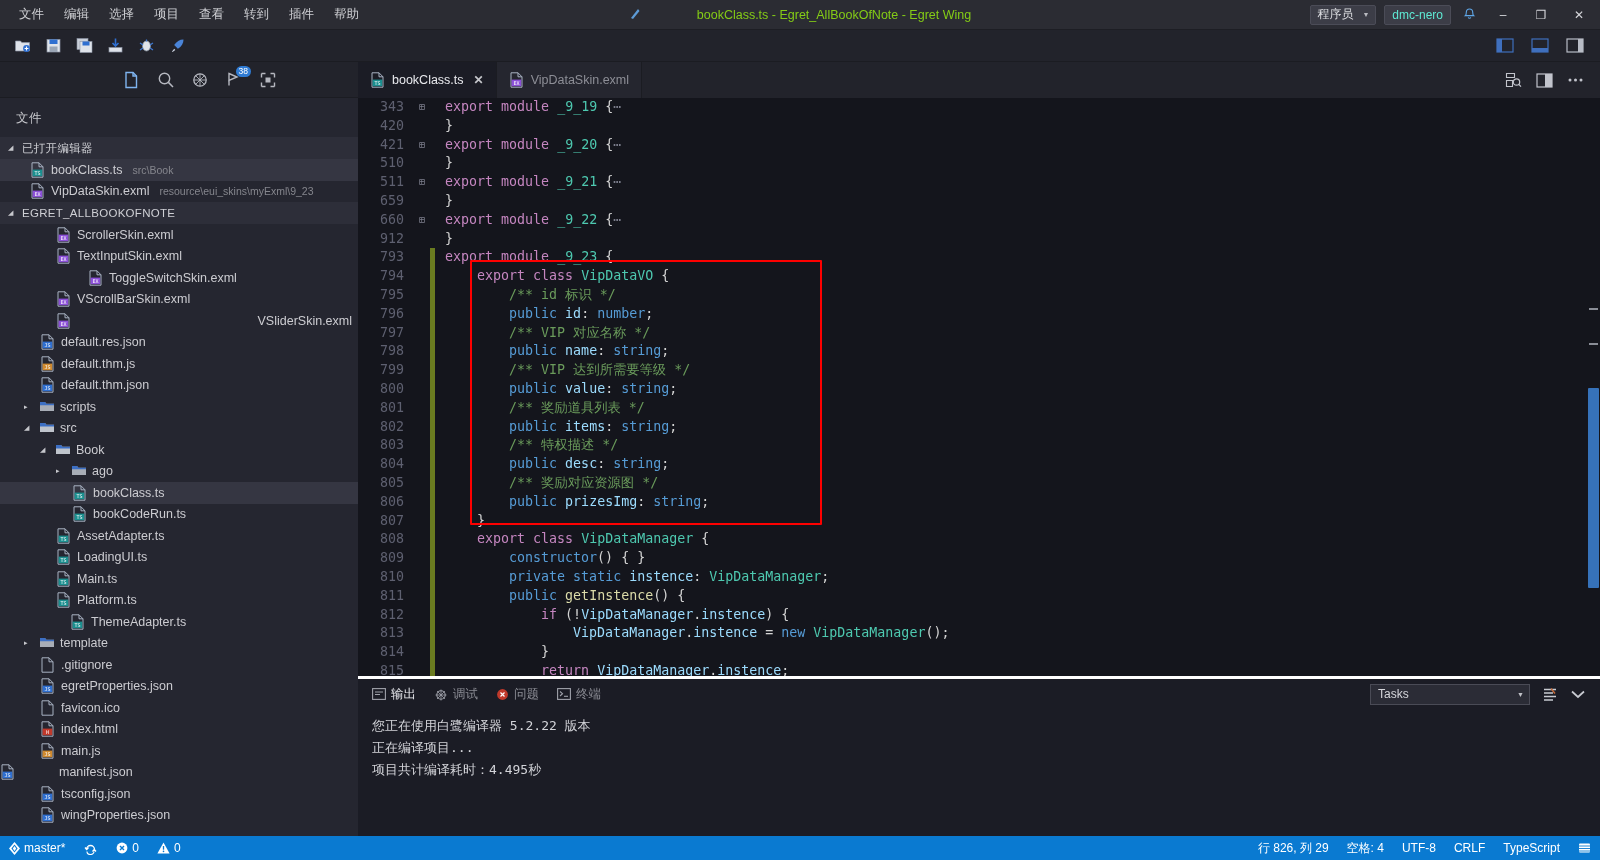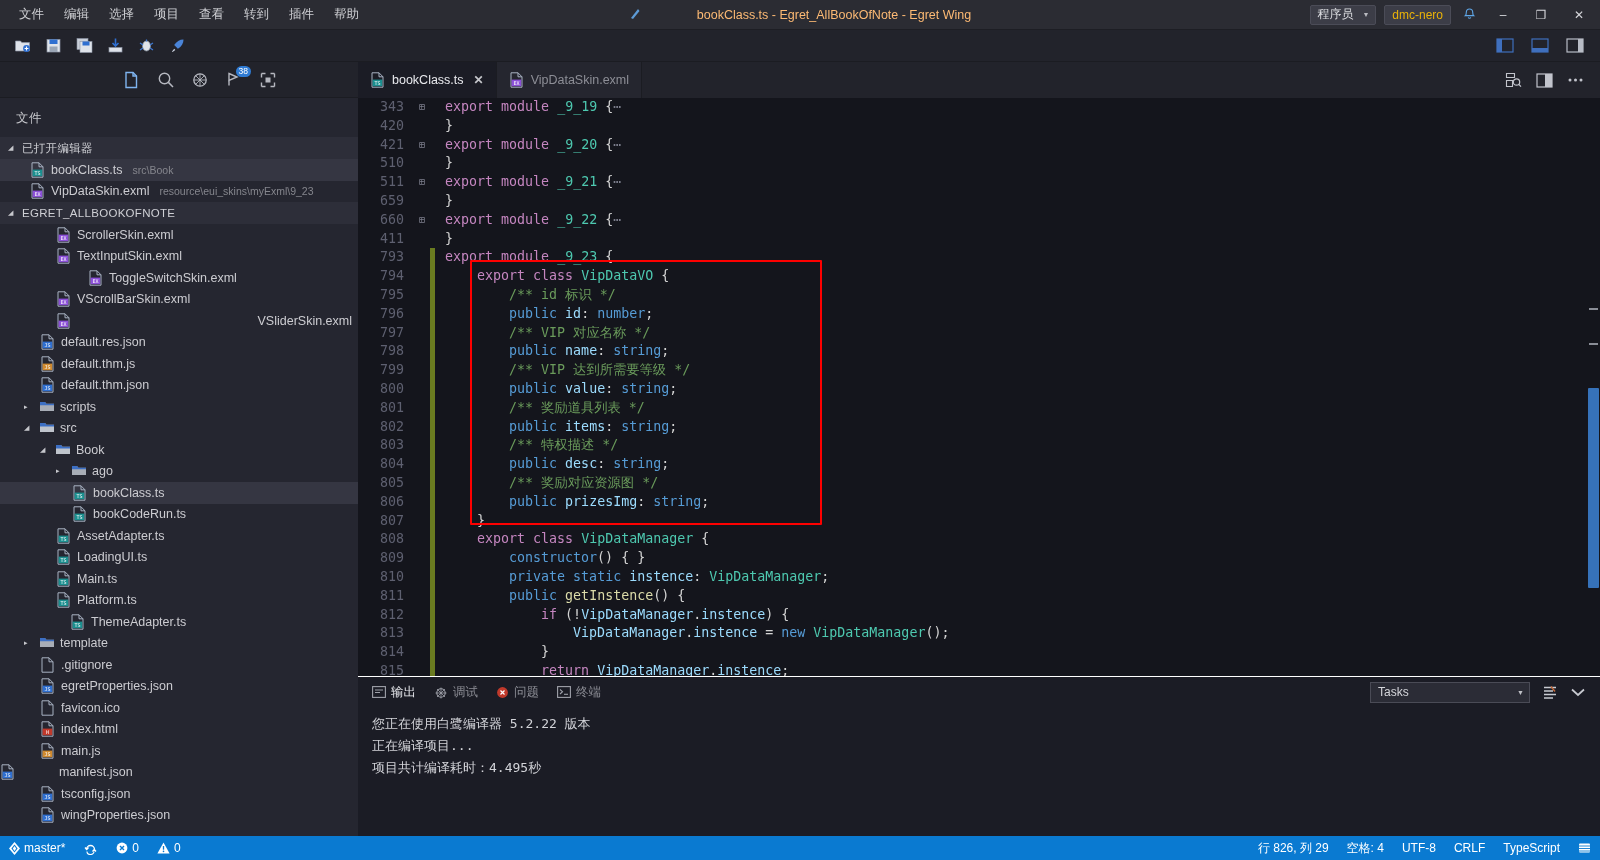--- a/index.html
+++ b/index.html
@@ -27,34 +27,34 @@
   .menu-item {
     color: #cfd0d4; font-size: 12.5px;
     padding: 4px 9px; cursor: default; white-space: nowrap;
   }
   .title-center {
     position: absolute; left: 0; right: 0;
     display: flex; align-items: center; justify-content: center;
     gap: 7px; pointer-events: none;
   }
   .title-center .app-ico { width: 13px; height: 13px; }
-  .title-text { color: #fdba74; font-size: 12.5px; padding-left: 48px; }
+  .title-text { color: #84cc16; font-size: 12.5px; padding-left: 48px; }
   .title-right {
     margin-left: auto; display: flex; align-items: center;
     gap: 8px; padding-right: 6px; justify-content: flex-end;
   }
   .role-select {
     background: #3c3d47; color: #dddee2; font-size: 12px;
     border: 1px solid #4b4c57; border-radius: 2px;
     padding: 2px 6px; display: flex; align-items: center; gap: 9px;
     height: 20px;
   }
   .role-select .caret { font-size: 7px; color: #b9bac0; }
   .user-badge {
-    background: #3c3d47; color: #eab308; font-size: 12px;
+    background: #3c3d47; color: #5eead4; font-size: 12px;
     border: 1px solid #4b4c57; border-radius: 2px;
     padding: 2px 7px; height: 20px; display: flex; align-items: center;
   }
   .bell { color: #5fa7e8; font-size: 14px; padding: 0 4px; }
   .winbtn {
     width: 30px; height: 28px; display: flex;
     align-items: center; justify-content: center;
     color: #d6d7db; font-size: 12px;
   }
 
@@ -171,21 +171,21 @@
   }
   .v-thumb {
     position: absolute; right: 1px; width: 11px;
     background: #3c82d6; opacity: .85; border-radius: 1px;
   }
   .v-mark { position: absolute; right: 2px; width: 9px; height: 2px; background: #8a8d96; }
 
   
   .panel {
     height: 160px; flex: none; background: #1b1c25;
-    border-top: 1px solid #ffffff; display: flex; flex-direction: column;
+    border-top: 3px solid #ffffff; display: flex; flex-direction: column;
   }
   .panel-head {
     height: 30px; display: flex; align-items: center;
     padding-left: 14px; gap: 18px;
   }
   .ptab {
     display: flex; align-items: center; gap: 5px;
     font-size: 12.5px; color: #8c8d95;
   }
   .ptab.active { color: #e6e7ec; }
@@ -753,21 +753,21 @@
 
       <div class="editor-area">
         <div class="code-wrap" id="codewrap">
             <div class="code-line"><span class="lnum">343</span><span class="fold">⊞</span><span class="lbar"></span><span class="ltext"><span class="k">export</span><span class="pl"> </span><span class="k">module</span><span class="pl"> </span><span class="ty">_9_19</span><span class="pl"> {</span><span class="dots">⋯</span></span></div>
             <div class="code-line"><span class="lnum">420</span><span class="fold"></span><span class="lbar"></span><span class="ltext"><span class="pl">}</span></span></div>
             <div class="code-line"><span class="lnum">421</span><span class="fold">⊞</span><span class="lbar"></span><span class="ltext"><span class="k">export</span><span class="pl"> </span><span class="k">module</span><span class="pl"> </span><span class="ty">_9_20</span><span class="pl"> {</span><span class="dots">⋯</span></span></div>
             <div class="code-line"><span class="lnum">510</span><span class="fold"></span><span class="lbar"></span><span class="ltext"><span class="pl">}</span></span></div>
             <div class="code-line"><span class="lnum">511</span><span class="fold">⊞</span><span class="lbar"></span><span class="ltext"><span class="k">export</span><span class="pl"> </span><span class="k">module</span><span class="pl"> </span><span class="ty">_9_21</span><span class="pl"> {</span><span class="dots">⋯</span></span></div>
             <div class="code-line"><span class="lnum">659</span><span class="fold"></span><span class="lbar"></span><span class="ltext"><span class="pl">}</span></span></div>
             <div class="code-line"><span class="lnum">660</span><span class="fold">⊞</span><span class="lbar"></span><span class="ltext"><span class="k">export</span><span class="pl"> </span><span class="k">module</span><span class="pl"> </span><span class="ty">_9_22</span><span class="pl"> {</span><span class="dots">⋯</span></span></div>
-            <div class="code-line"><span class="lnum">411</span><span class="fold"></span><span class="lbar"></span><span class="ltext"><span class="pl">}</span></span></div>
+            <div class="code-line"><span class="lnum">912</span><span class="fold"></span><span class="lbar"></span><span class="ltext"><span class="pl">}</span></span></div>
             <div class="code-line"><span class="lnum">793</span><span class="fold"></span><span class="lbar green"></span><span class="ltext"><span class="k">export</span><span class="pl"> </span><span class="k">module</span><span class="pl"> </span><span class="ty">_9_23</span><span class="pl"> {</span></span></div>
             <div class="code-line"><span class="lnum">794</span><span class="fold"></span><span class="lbar green"></span><span class="ltext"><span class="pl">    </span><span class="k">export</span><span class="pl"> </span><span class="k">class</span><span class="pl"> </span><span class="ty">VipDataVO</span><span class="pl"> {</span></span></div>
             <div class="code-line"><span class="lnum">795</span><span class="fold"></span><span class="lbar green"></span><span class="ltext"><span class="cm">        /** id 标识 */</span></span></div>
             <div class="code-line"><span class="lnum">796</span><span class="fold"></span><span class="lbar green"></span><span class="ltext"><span class="pl">        </span><span class="kb">public</span><span class="pl"> </span><span class="id">id</span><span class="pl">: </span><span class="kb">number</span><span class="pl">;</span></span></div>
             <div class="code-line"><span class="lnum">797</span><span class="fold"></span><span class="lbar green"></span><span class="ltext"><span class="cm">        /** VIP 对应名称 */</span></span></div>
             <div class="code-line"><span class="lnum">798</span><span class="fold"></span><span class="lbar green"></span><span class="ltext"><span class="pl">        </span><span class="kb">public</span><span class="pl"> </span><span class="id">name</span><span class="pl">: </span><span class="kb">string</span><span class="pl">;</span></span></div>
             <div class="code-line"><span class="lnum">799</span><span class="fold"></span><span class="lbar green"></span><span class="ltext"><span class="cm">        /** VIP 达到所需要等级 */</span></span></div>
             <div class="code-line"><span class="lnum">800</span><span class="fold"></span><span class="lbar green"></span><span class="ltext"><span class="pl">        </span><span class="kb">public</span><span class="pl"> </span><span class="id">value</span><span class="pl">: </span><span class="kb">string</span><span class="pl">;</span></span></div>
             <div class="code-line"><span class="lnum">801</span><span class="fold"></span><span class="lbar green"></span><span class="ltext"><span class="cm">        /** 奖励道具列表 */</span></span></div>
             <div class="code-line"><span class="lnum">802</span><span class="fold"></span><span class="lbar green"></span><span class="ltext"><span class="pl">        </span><span class="kb">public</span><span class="pl"> </span><span class="id">items</span><span class="pl">: </span><span class="kb">string</span><span class="pl">;</span></span></div>

